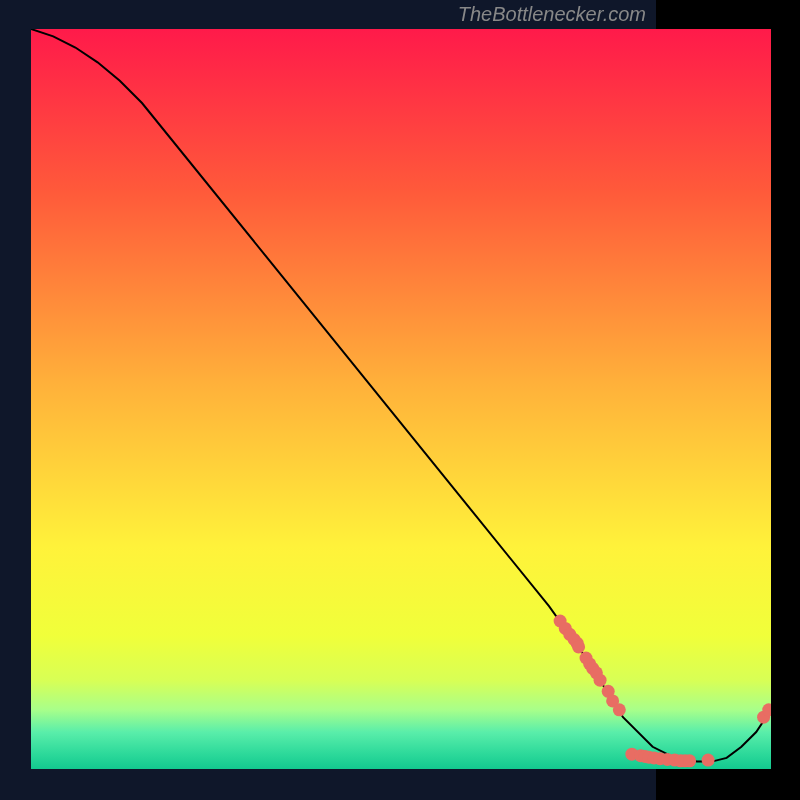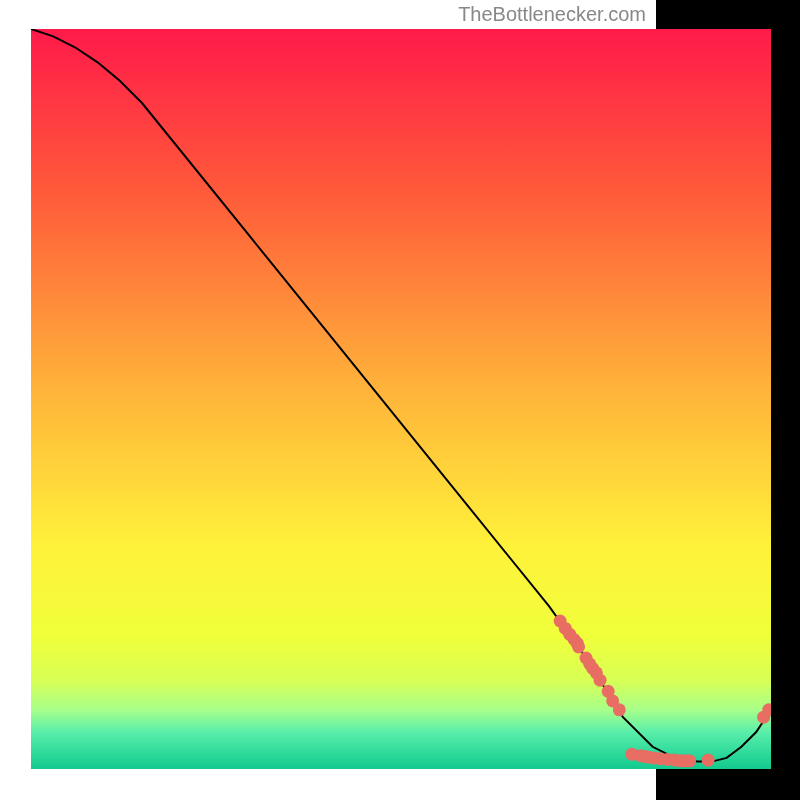--- a/index.html
+++ b/index.html
@@ -7,22 +7,23 @@
     padding: 0;
     background: #000;
     width: 800px;
     height: 800px;
     overflow: hidden;
     font-family: Arial, sans-serif;
   }
   .wrap {
     width: 656px;
     height: 800px;
-    background: #ffffff;
+    background: #0f172a;
     position: relative;
+    font-style: italic;
   }
   .watermark {
     position: absolute;
     top: 3px;
     right: 10px;
     color: #888;
     font-size: 20px;
     z-index: 10;
   }
   .plot {

